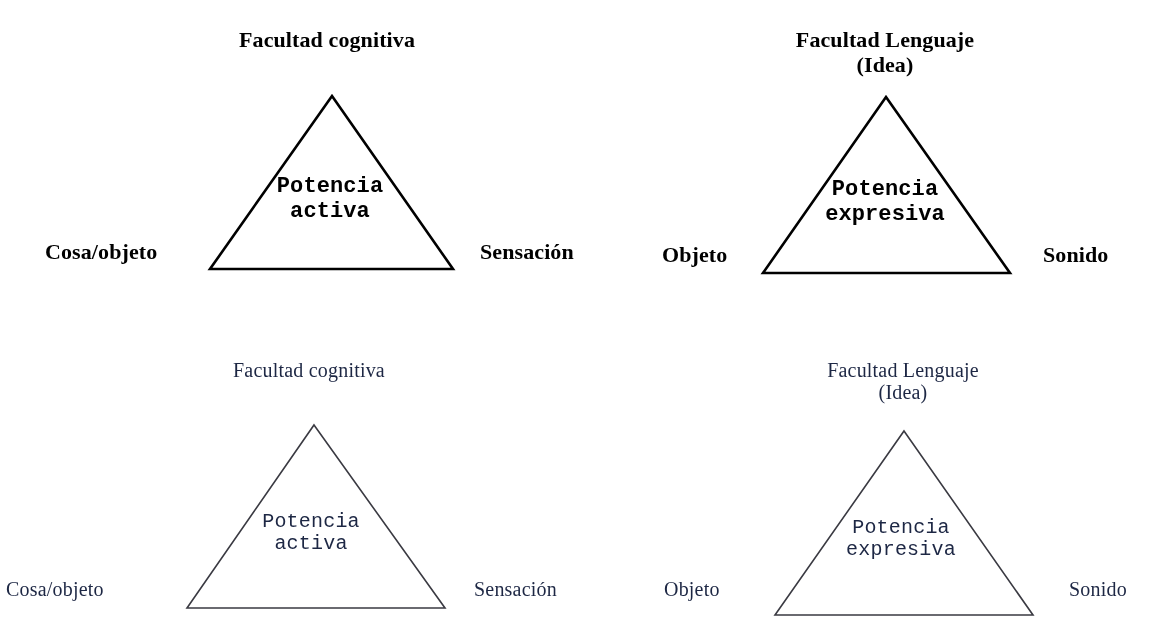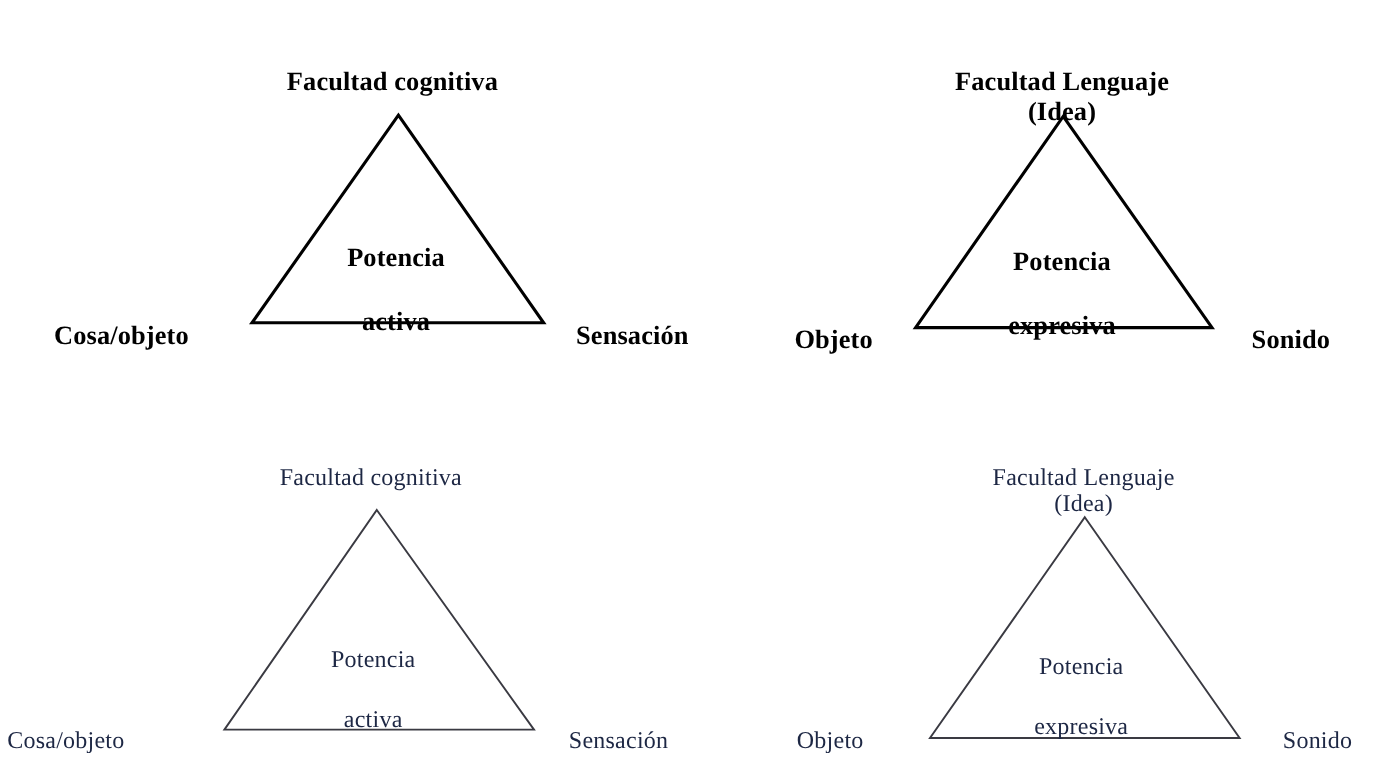--- a/index.html
+++ b/index.html
@@ -18,21 +18,20 @@
     height: 644px;
     background: #ffffff;
     overflow: hidden;
   }
 
   
   .txt {
     position: absolute;
     white-space: nowrap;
     line-height: 1.12;
-    margin-top: 28px;
   }
   .center {
     text-align: center;
     transform: translateX(-50%);
   }
 
   
   .row-top .txt {
     color: #000000;
     font-size: 22px;
@@ -66,20 +65,21 @@
     stroke-width: 1.6;
     stroke-linejoin: miter;
   }
 
   
   .inner-label {
     position: absolute;
     text-align: center;
     transform: translateX(-50%);
     white-space: nowrap;
+    font-family: Liberation Mono, monospace;
   }
 </style>
 </head>
 <body>
 
 <div id="canvas">
 
   <div class="row-top">
 
     <div>

